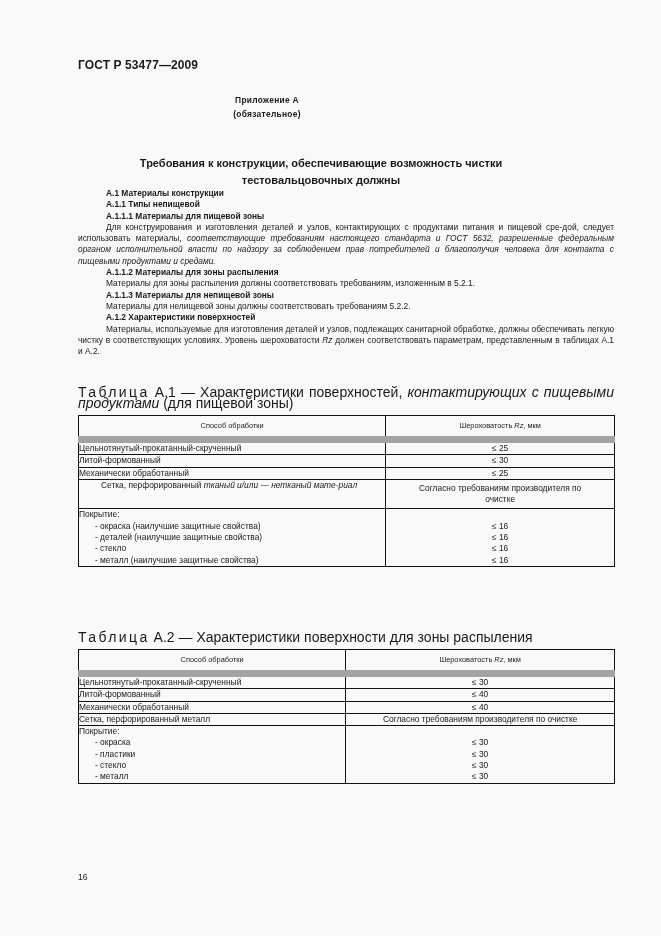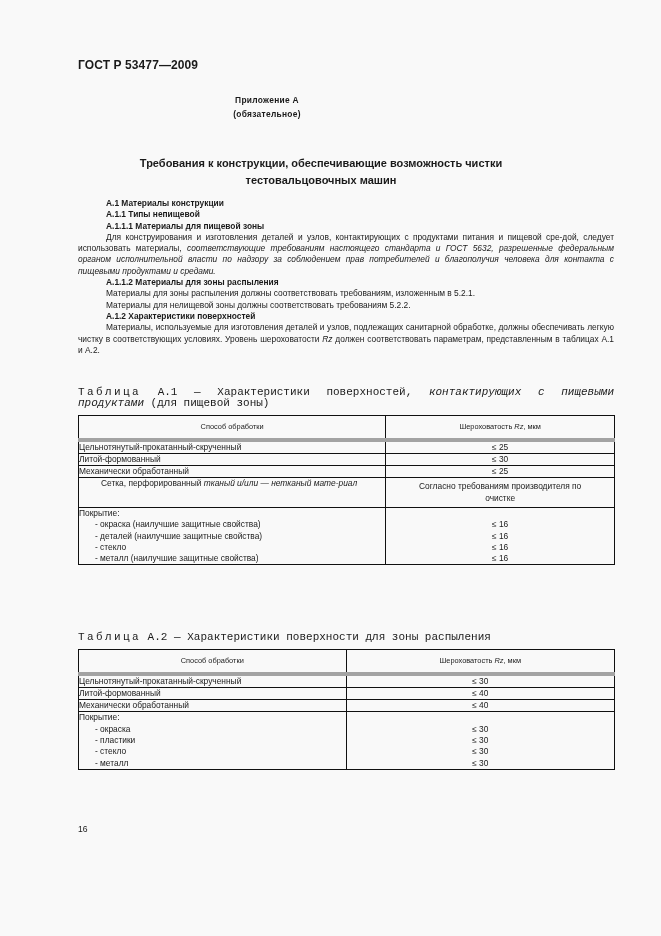--- a/index.html
+++ b/index.html
@@ -11,53 +11,54 @@
   .abs { position: absolute; }
   .doc-code { left: 78px; top: 58px; font-size: 12px; font-weight: bold; letter-spacing: 0.1px; }
   .appendix { left: 0; width: 534px; text-align: center; font-size: 8.4px; font-weight: bold; letter-spacing: 0.3px; }
   .appendix.t1 { top: 95px; }
   .appendix.t2 { top: 109px; }
   .title { left: 0; width: 642px; text-align: center; font-size: 11px; font-weight: bold; line-height: 16.5px; top: 155px; }
   .body { left: 78px; width: 536px; font-size: 8.4px; line-height: 11.3px; }
   .sec { font-weight: bold; padding-left: 28px; display: block; white-space: nowrap; }
   .para { display: block; text-indent: 28px; text-align: justify; }
   .para .it, .it { font-style: italic; }
-  .caption { left: 78px; width: 536px; font-size: 11px; line-height: 11.3px; text-align: justify; font-family: Liberation Mono, monospace; }
+  .caption { left: 78px; width: 536px; font-size: 14px; line-height: 11.3px; text-align: justify; }
   .spaced { letter-spacing: 2.4px; }
   table.gost { position: absolute; border-collapse: collapse; font-size: 8.4px; line-height: 11.3px; }
   table.gost td, table.gost th { border: 1.6px solid #111; padding: 0; vertical-align: top; }
   table.gost th { font-weight: normal; font-size: 7.4px; text-align: center; vertical-align: middle; }
   table.gost tr.head { border-bottom: 3px solid #111; }
-  table.gost tr.head th { border-bottom: 4px solid #a3a3a3; text-align: center; }
+  table.gost tr.head th { border-bottom: 7px solid #a3a3a3; text-align: center; }
   td.m { padding: 3px 4px 3px 22px; margin-top: 40px; }
   td.v { text-align: center; padding: 3px 4px; margin-left: 26px; }
   .sub { display: block; padding-left: 16px; }
   .row-line { display: block; }
-  .pnum { left: 78px; top: 824px; font-size: 8.6px; }
+  .pnum { left: 78px; top: 872px; font-size: 8.6px; }
 </style>
 </head>
 <body>
 
 <div class="abs doc-code">ГОСТ Р 53477—2009</div>
 
 <div class="abs appendix t1">Приложение А</div>
 <div class="abs appendix t2">(обязательное)</div>
 
 <div class="abs title">
   <div>Требования к конструкции, обеспечивающие возможность чистки</div>
-  <div>тестовальцовочных машин</div>
+  <div>тестовальцовочных должны</div>
 </div>
 
-<div class="abs body" style="top:198px;">
+<div class="abs body" style="top:188px;">
   <span class="sec">А.1  Материалы конструкции</span>
   <span class="sec">А.1.1  Типы непищевой</span>
   <span class="sec">А.1.1.1  Материалы для пищевой зоны</span>
   <span class="para"><span>Для конструирования и изготовления деталей и узлов, контактирующих с продуктами питания и пищевой сре-дой, следует использовать материалы, </span><span class="it">соответствующие требованиям настоящего стандарта и ГОСТ 5632, разрешенные федеральным органом исполнительной власти по надзору за соблюдением прав потребителей и благополучия человека для контакта с пищевыми продуктами и средами.</span></span>
   <span class="sec">А.1.1.2  Материалы для зоны распыления</span>
   <span class="para">Материалы для зоны распыления должны соответствовать требованиям, изложенным в 5.2.1.</span>
+  <span class="sec">А.1.1.3  Материалы для непищевой зоны</span>
   <span class="para">Материалы для нелищевой зоны должны соответствовать требованиям 5.2.2.</span>
   <span class="sec">А.1.2  Характеристики поверхностей</span>
   <span class="para"><span>Материалы, используемые для изготовления деталей и узлов, подлежащих санитарной обработке, должны обеспечивать легкую чистку в соответствующих условиях. Уровень шероховатости </span><span class="it">Rz</span><span> должен соответствовать параметрам, представленным в таблицах А.1 и А.2.</span></span>
 </div>
 
 <div class="abs caption" style="top:387px;"><span class="spaced">Таблица</span><span> А.1 — Характеристики поверхностей, </span><span class="it">контактирующих с пищевыми продуктами</span><span> (для пищевой зоны)</span></div>
 
 <table class="gost" style="left:78px; top:415px; width:537px;">
   <colgroup>
       <col style="width:308px">
@@ -121,20 +122,24 @@
   </tr>
   <tr>
     <td class="m">Литой-формованный</td>
     <td class="v">≤ 40</td>
   </tr>
   <tr>
     <td class="m">Механически обработанный</td>
     <td class="v">≤ 40</td>
   </tr>
   <tr>
+    <td class="m">Сетка, перфорированный металл</td>
+    <td class="v" style="white-space:nowrap;">Согласно требованиям производителя по очистке</td>
+  </tr>
+  <tr>
     <td class="m">
       <span class="row-line">Покрытие:</span>
       <span class="sub">- окраска</span>
       <span class="sub">- пластики</span>
       <span class="sub">- стекло</span>
       <span class="sub">- металл</span>
     </td>
     <td class="v">
       <span class="row-line">&nbsp;</span>
       <span class="row-line">≤ 30</span>

